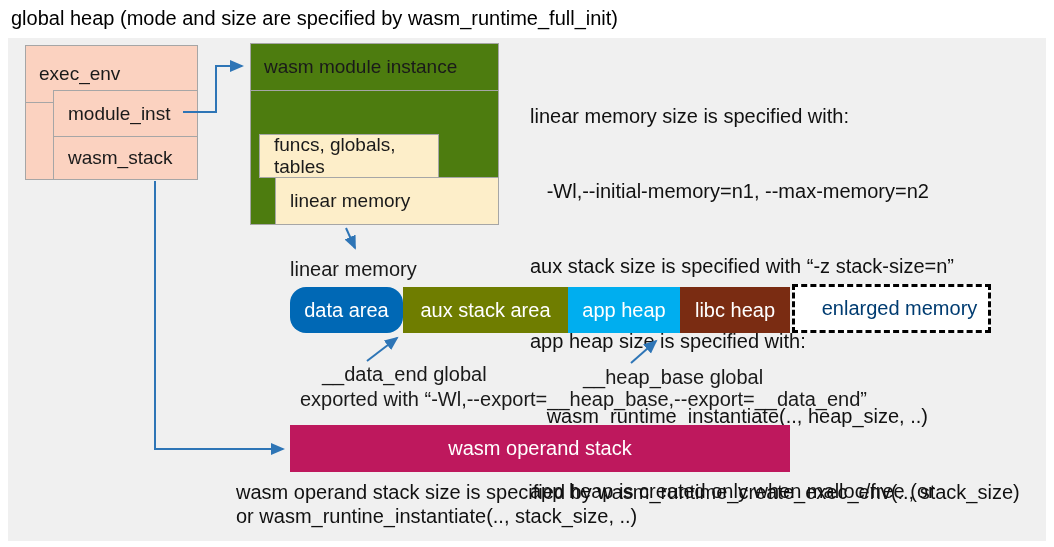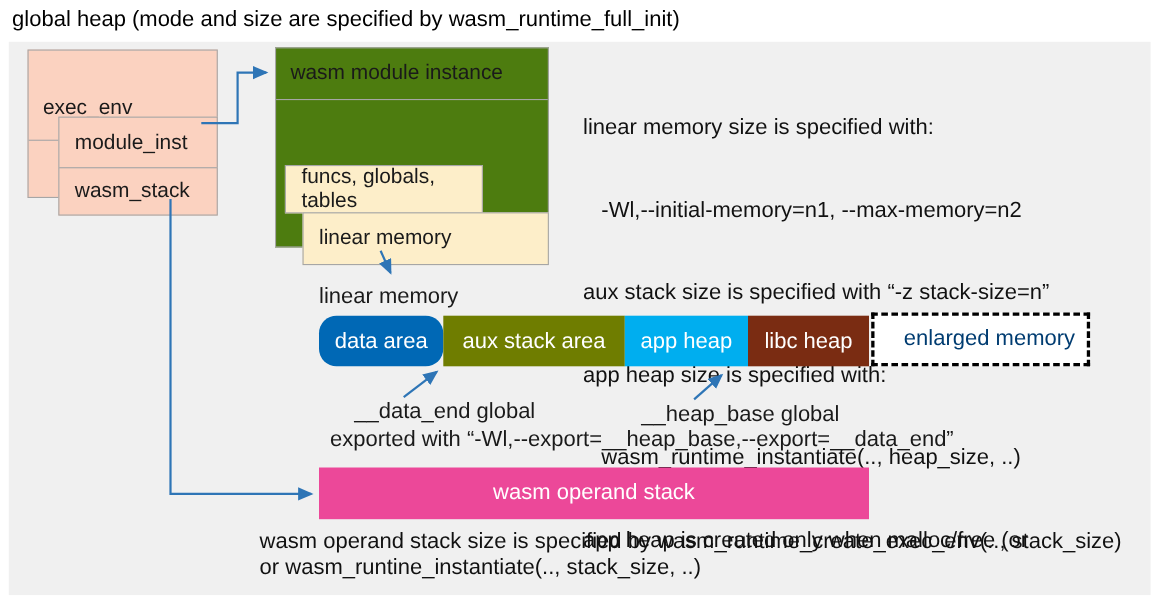--- a/index.html
+++ b/index.html
@@ -7,24 +7,24 @@
     position:relative; width:1054px; height:547px; background:#ffffff;
     font-family:"Liberation Sans", sans-serif; color:#1a1a1a; overflow:hidden;
   }
   .panel { position:absolute; left:8px; top:38px; width:1038px; height:503px; background:#f0f0f0; }
   .title { position:absolute; left:11px; top:7px; font-size:20px; color:#000; white-space:nowrap; }
 
   .box { position:absolute; border:1px solid #a6a6a6; box-sizing:border-box; }
   .box-header { display:flex; align-items:center; padding-left:13px; font-size:19px;
                 border-bottom:1px solid #a6a6a6; box-sizing:border-box; }
   .inner-row { position:absolute; border:1px solid #a6a6a6; box-sizing:border-box;
-               display:flex; align-items:center; padding-left:14px; font-size:19px;margin-top:16px; }
+               display:flex; align-items:center; padding-left:14px; font-size:19px; }
 
   #exec-env { left:25px; top:45px; width:173px; height:135px; }
-  #exec-env .box-header { height:57px;margin-top:25px; }
+  #exec-env .box-header { height:57px; }
   #row-module-inst { left:27px; top:44px; width:145px; height:47px; }
   #row-wasm-stack  { left:27px; top:90px; width:145px; height:44px; }
 
   #module-instance { left:250px; top:43px; width:249px; height:182px; }
   #module-instance .box-header { height:47px; }
   #row-wasm-module   { left:24px; top:46px;  width:224px; height:45px; }
   #row-funcs         { left:8px; top:90px;  width:180px; height:44px; }
   #row-linear-memory { left:24px; top:133px; width:224px; height:48px; }
 
   .notes-right { position:absolute; left:530px; top:54px; font-size:20px; line-height:25px;
@@ -89,21 +89,21 @@
   <div class="seg" id="seg-data" style="background: rgb(0, 104, 181);">data area</div>
   <div class="seg" id="seg-aux" style="background: rgb(111, 125, 0);">aux stack area</div>
   <div class="seg" id="seg-app" style="background: rgb(0, 174, 239);">app heap</div>
   <div class="seg" id="seg-libc" style="background: rgb(122, 44, 18);">libc heap</div>
   <div id="seg-enlarged" style="color: rgb(0, 60, 113); padding-left: 16px;">enlarged memory</div>
 
   <div id="data-end-label">__data_end global</div>
   <div id="heap-base-label">__heap_base global</div>
   <div id="exported-label">exported with “-Wl,--export=__heap_base,--export=__data_end”</div>
 
-  <div id="operand-stack" style="background: #ec4899; text-align: center;">wasm operand stack</div>
+  <div id="operand-stack" style="background: #be185d; text-align: center;">wasm operand stack</div>
 
   <div class="notes-bottom">
     <div>wasm operand stack size is specified by wasm_runtime_create_exec_env(.., stack_size)</div>
     <div>or wasm_runtine_instantiate(.., stack_size, ..)</div>
   </div>
 
   <svg class="arrows" viewBox="0 0 1054 547" xmlns="http://www.w3.org/2000/svg">
     <defs>
       <marker id="ah" markerWidth="9" markerHeight="8" refX="6" refY="3" orient="auto">
         <path d="M0,0 L7,3 L0,6 z" fill="#2e75b6"></path>

